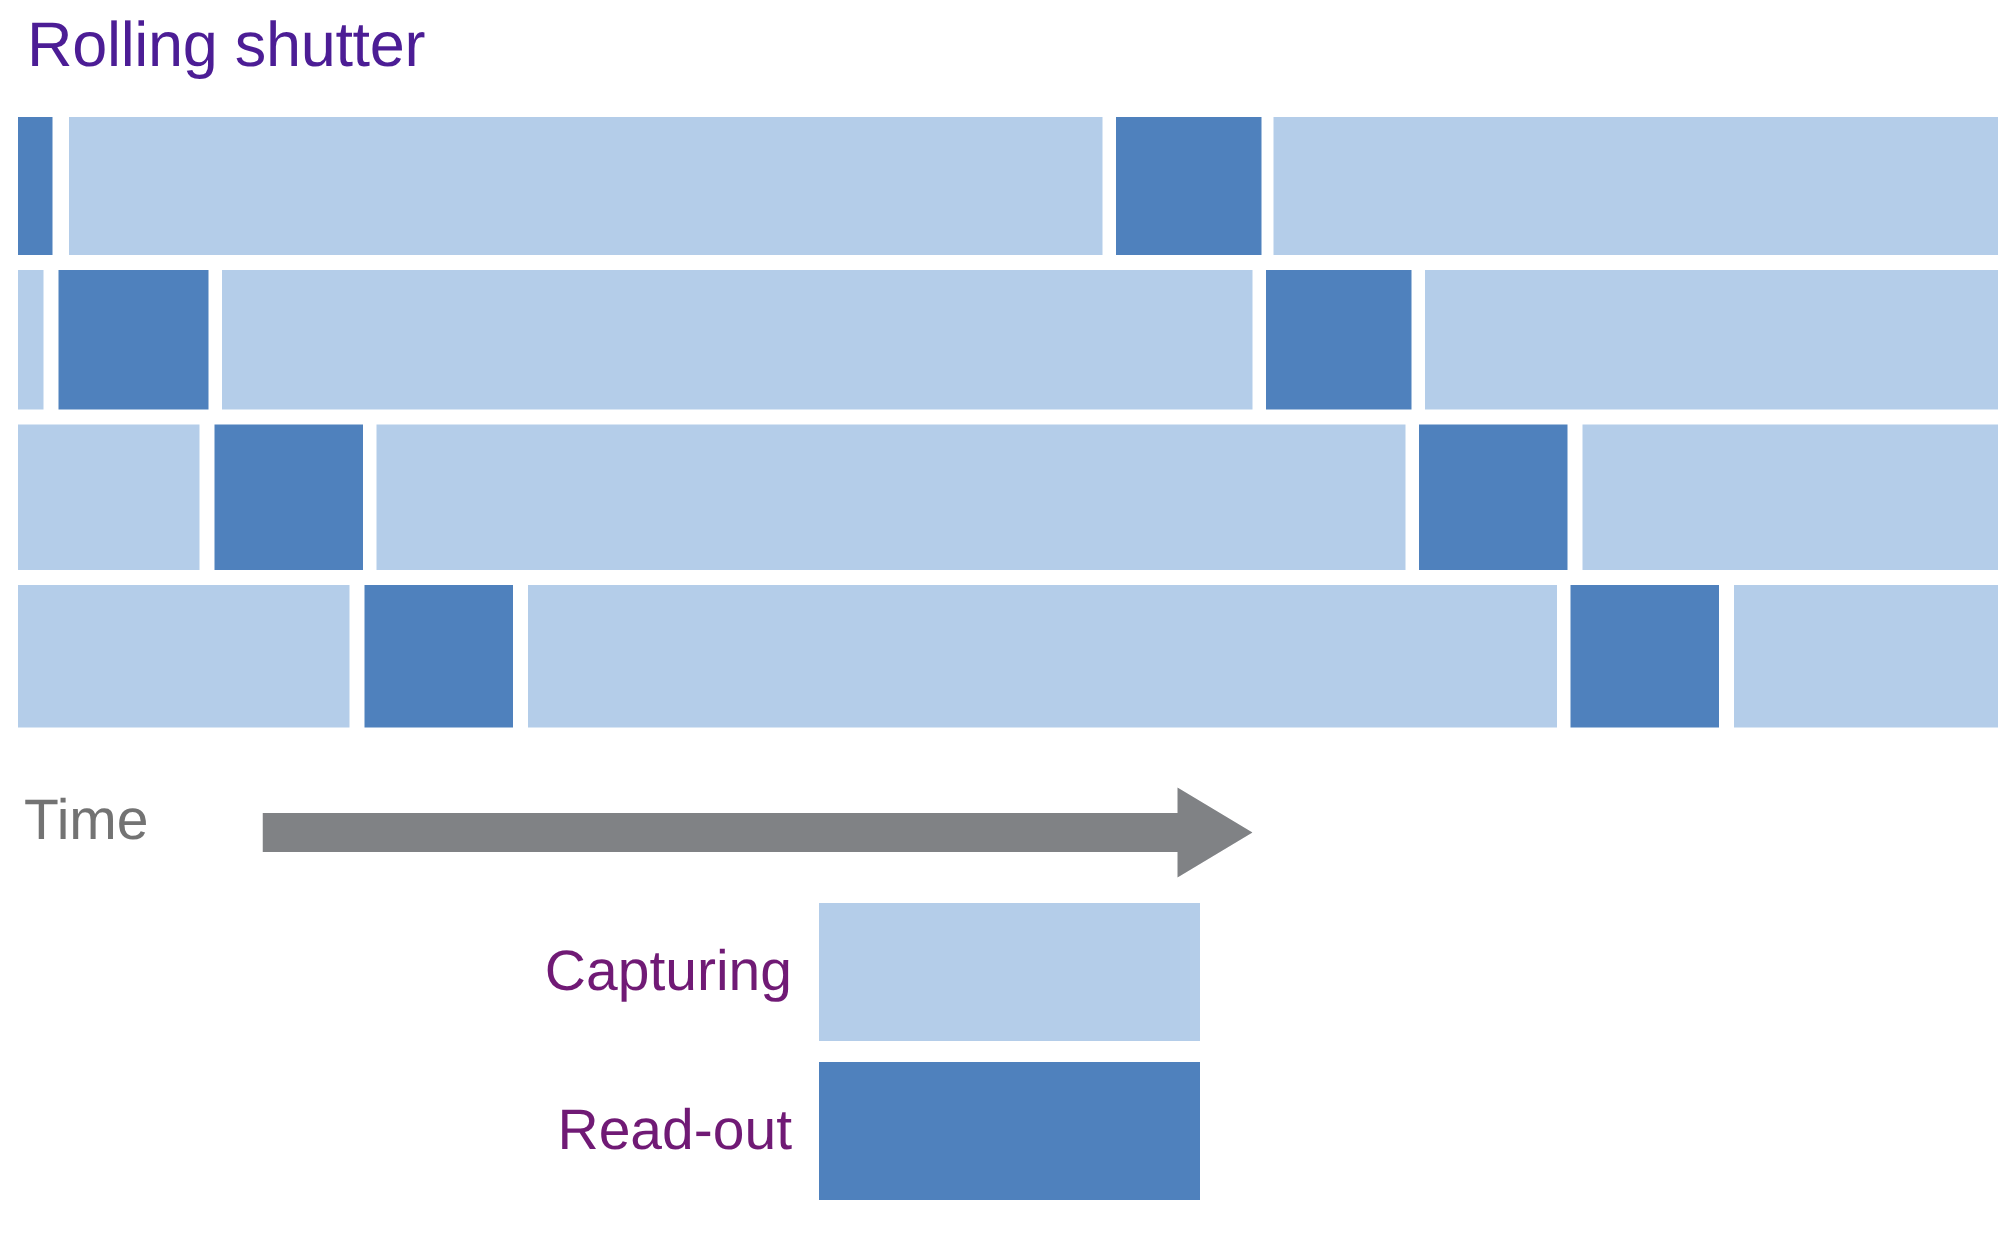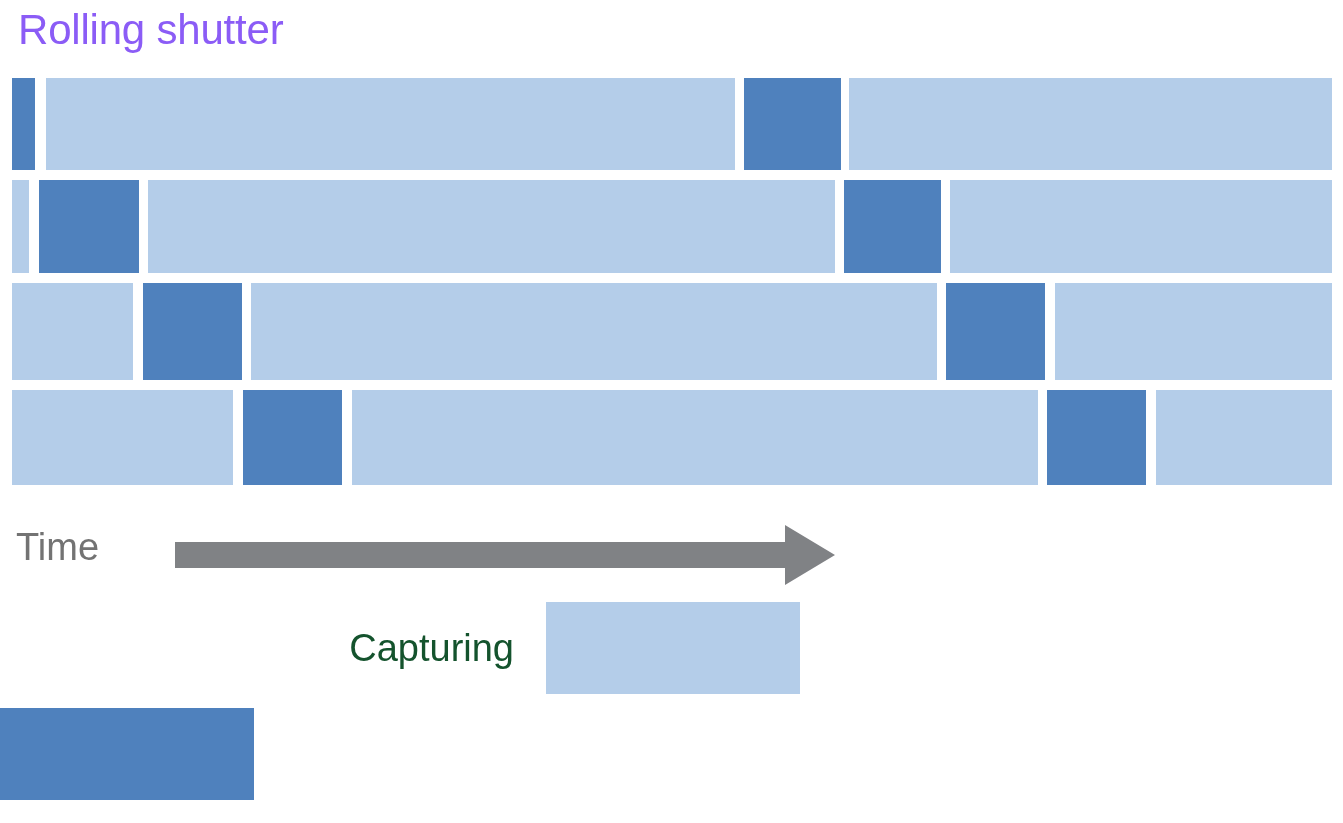--- a/index.html
+++ b/index.html
@@ -24,21 +24,21 @@
   }
 
   
   .title {
     position: absolute;
     left: 18px;
     top: 4px;
     font-size: 42px;
     line-height: 52px;
     font-weight: 400;
-    color: #8b5cf6;
+    color: #4c1d95;
     letter-spacing: -0.2px;
     white-space: nowrap;
   }
 
   
   .rows {
     position: absolute;
     left: 0;
     top: 0;
     width: 1343px;
@@ -91,26 +91,26 @@
     height: 92px;
     display: flex;
     align-items: center;
   }
   .legend-row.capturing { top: 2px; }
   .legend-row.readout  { top: 108px; }
 
   .legend-text {
     width: 582px;
     text-align: right;
-    padding-right: 32px;
+    padding-right: 18px;
     box-sizing: border-box;
     font-size: 38px;
     line-height: 46px;
     font-weight: 400;
-    color: #14532d;
+    color: #701a75;
     white-space: nowrap;
   }
   .legend-swatch {
     width: 254px;
     height: 92px;
     flex: none;
   }
   .legend-swatch.capture { background: #b4cde9; }
   .legend-swatch.readout { background: #4f81bd; }
 </style>
@@ -156,17 +156,18 @@
   <svg class="time-arrow" viewBox="0 0 660 66">
     <polygon points="0,20 610,20 610,3 660,33 610,63 610,46 0,46" fill="#808285"></polygon>
   </svg>
 
   <div class="legend">
     <div class="legend-row capturing" style="left:0px;">
       <div class="legend-text">Capturing</div>
       <div class="legend-swatch capture"></div>
     </div>
     <div class="legend-row readout" style="left:0px;">
+      <div class="legend-text">Read-out</div>
       <div class="legend-swatch readout"></div>
     </div>
   </div>
 
 </div>
 
 </body></html>

